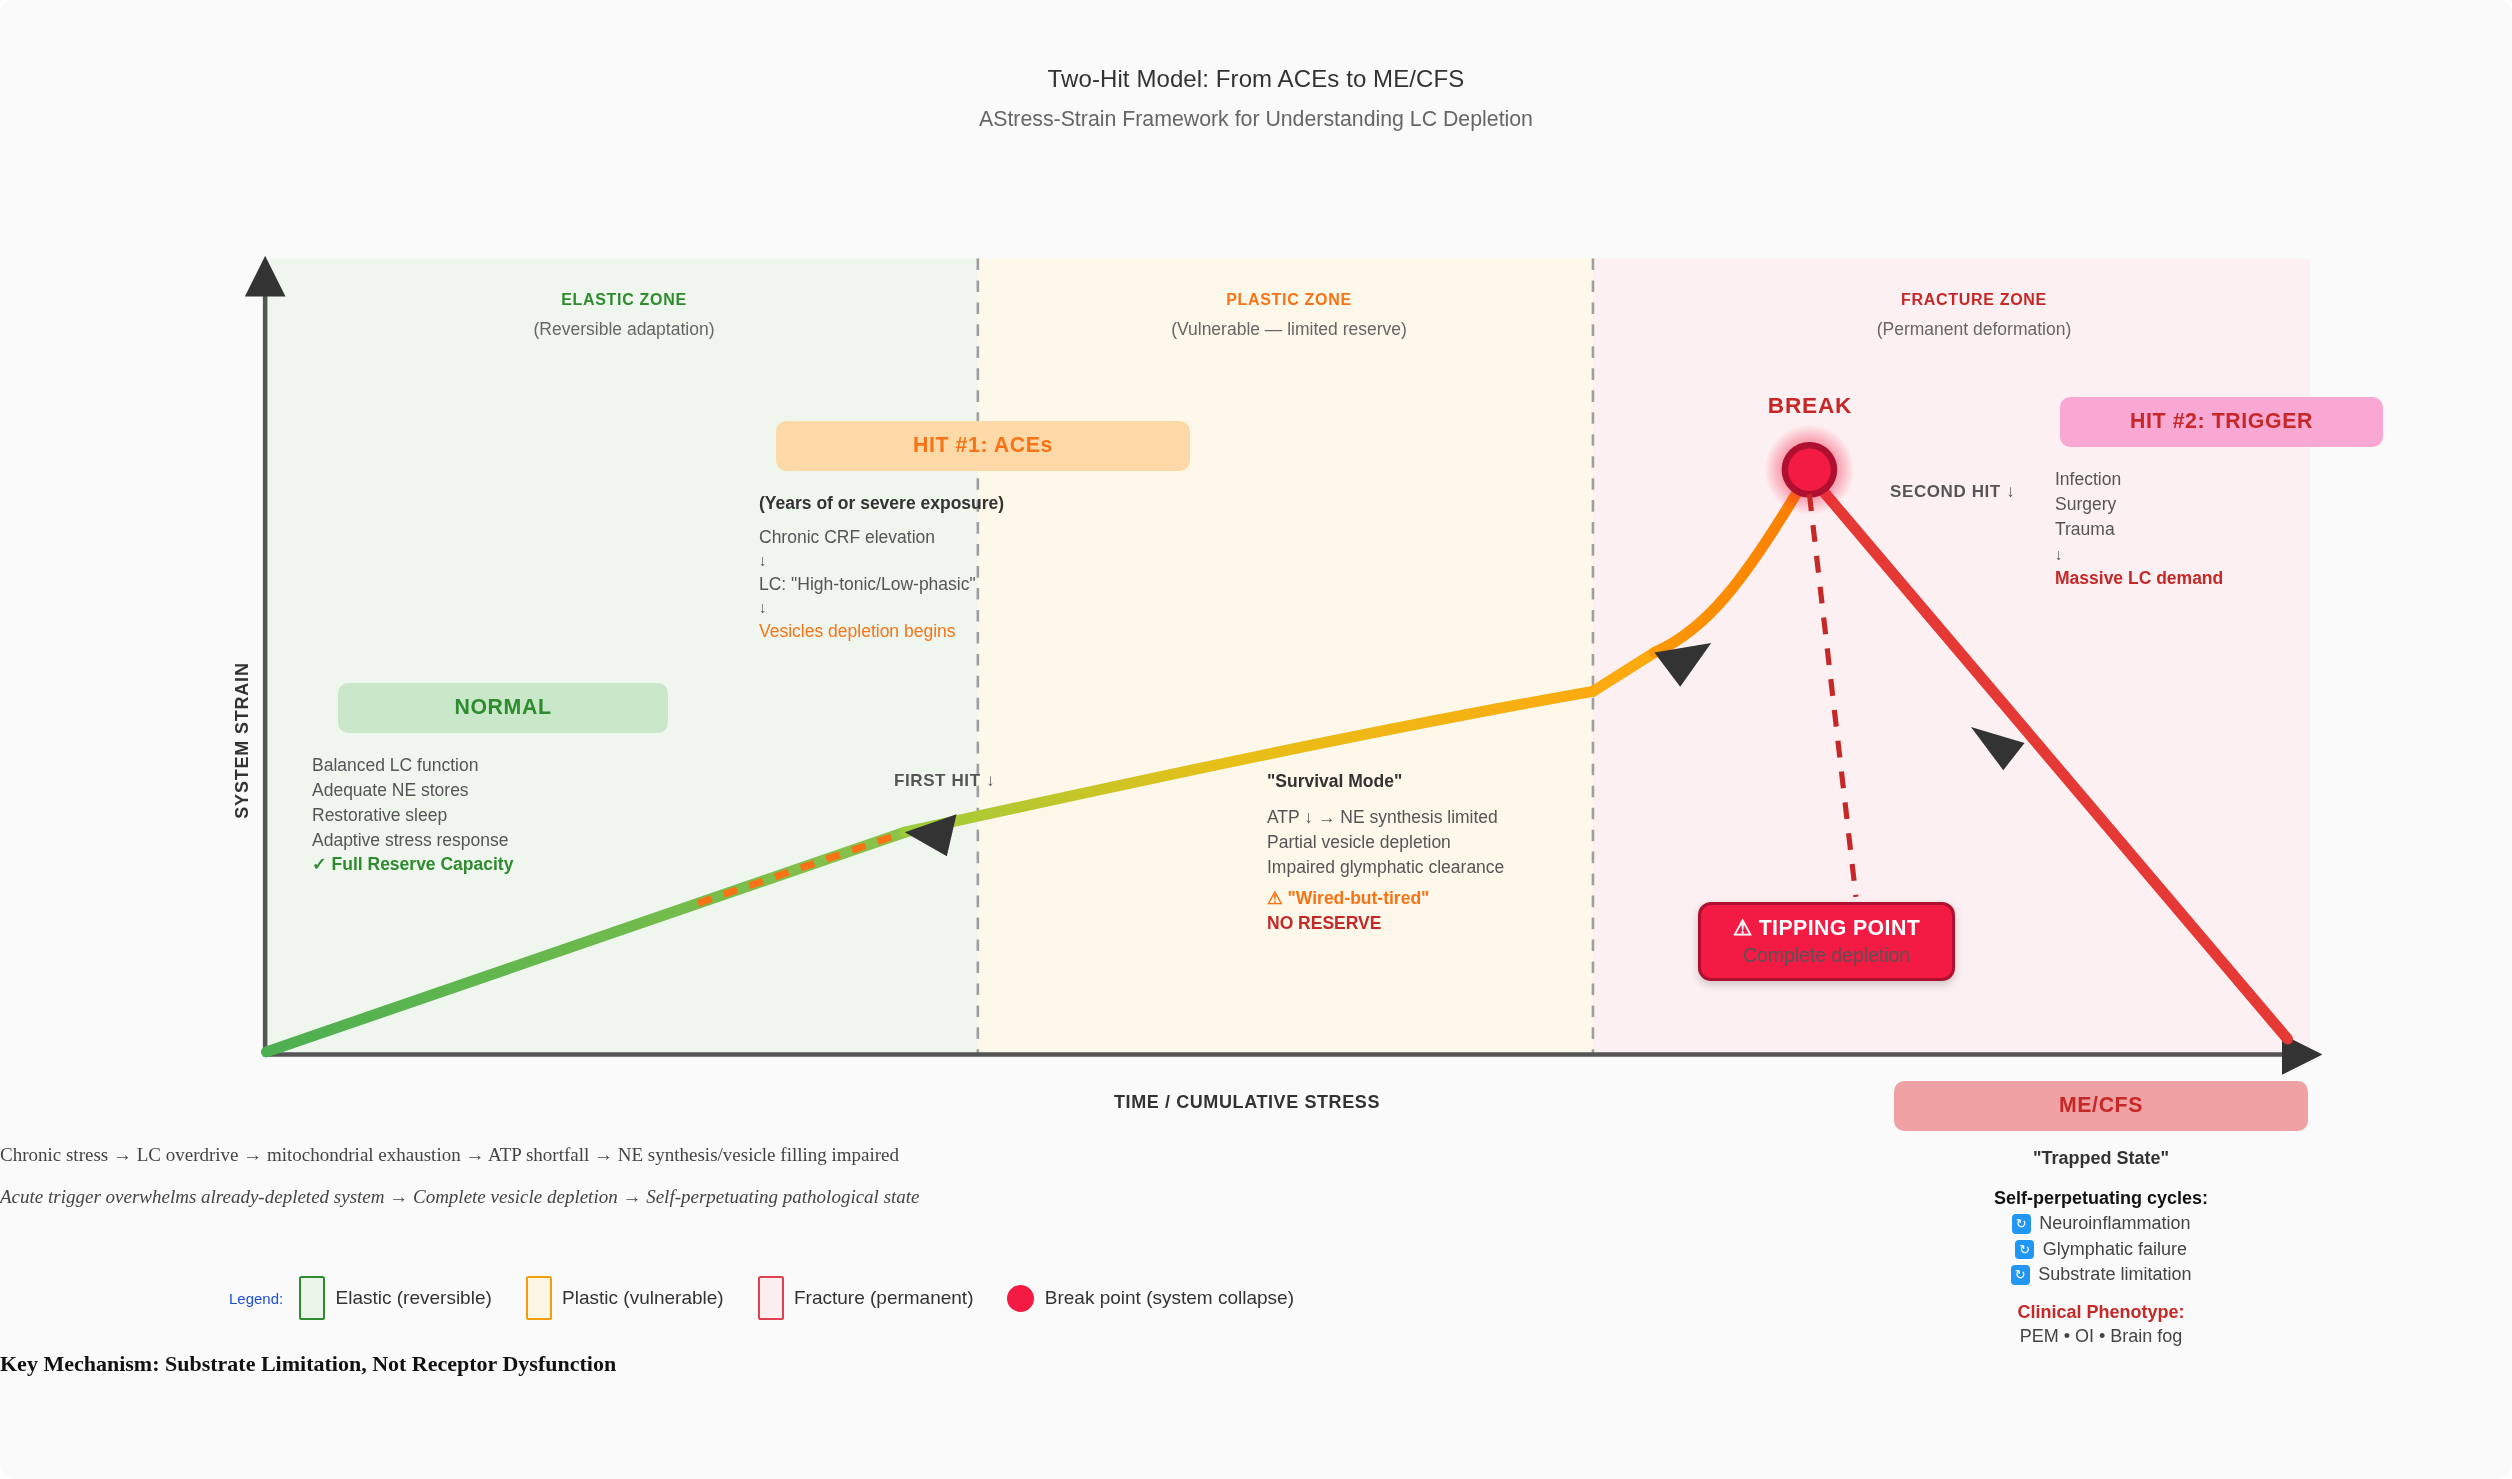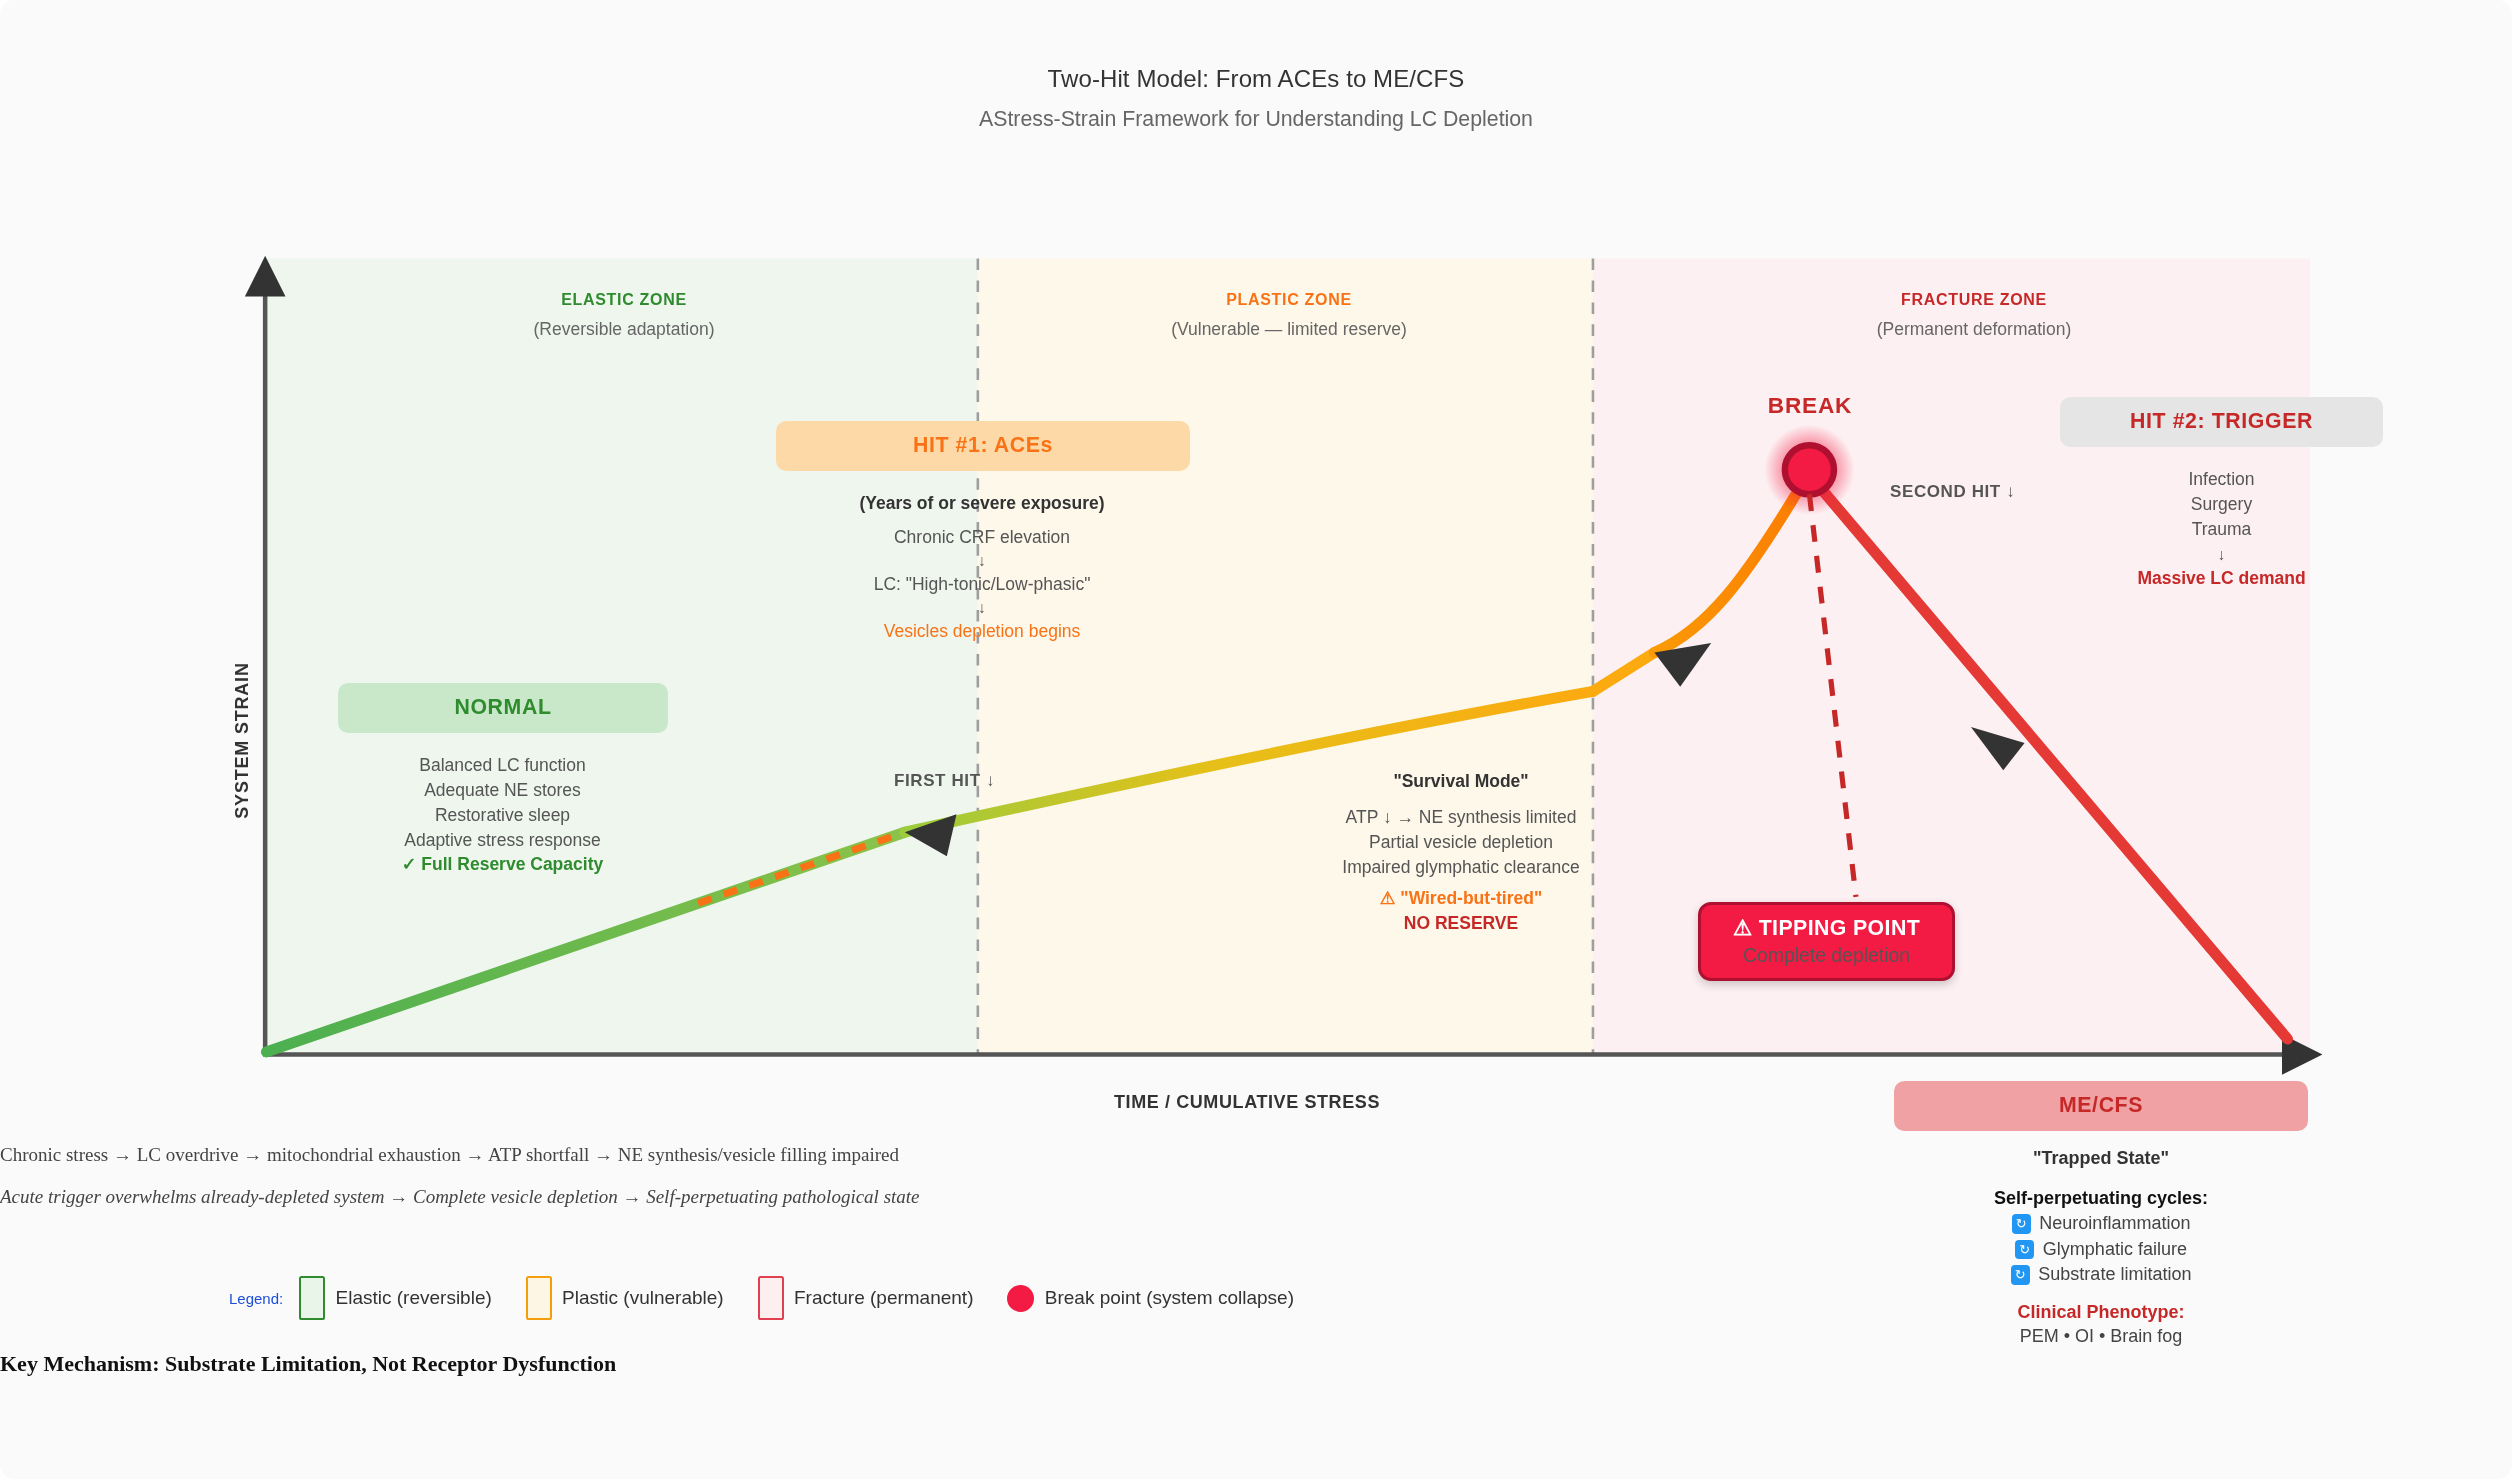--- a/index.html
+++ b/index.html
@@ -43,24 +43,24 @@
   .zone-sub{font-size:17.5px;color:#666666;margin-top:9.7px;}
   
   .badge{
     border-radius:10.3px;text-align:center;
     font-size:21.3px;font-weight:bold;letter-spacing:0.6px;
     padding:12.3px 0;
   }
   .badge-normal{background:#c9e7c9;color:#2e8b2e;}
   .badge-hit1{background:#fdd9a8;color:#f97316;}
   .badge-vuln{background:#fdeed8;color:#f59e0b;}
-  .badge-hit2{background:#e5e5e5;color:#c62828;}
+  .badge-hit2{background:#f9a8d4;color:#c62828;}
   .badge-mecfs{background:#efa1a3;color:#c62828;}
   
-  .info{text-align:center;font-size:17.5px;color:#555555;line-height:1.42;}
+  .info{text-align:left;font-size:17.5px;color:#555555;line-height:1.42;}
   .info .em-green{color:#2e8b2e;font-weight:bold;}
   .info .em-orange{color:#f97316;}
   .info .em-red{color:#c62828;font-weight:bold;}
   .info .em-dark{color:#333333;font-weight:bold;}
   .info .arrow{color:#555555;}
   
   .hit-label{
     font-size:17px;font-weight:bold;color:#555555;letter-spacing:0.6px;
     white-space:nowrap;
   }

